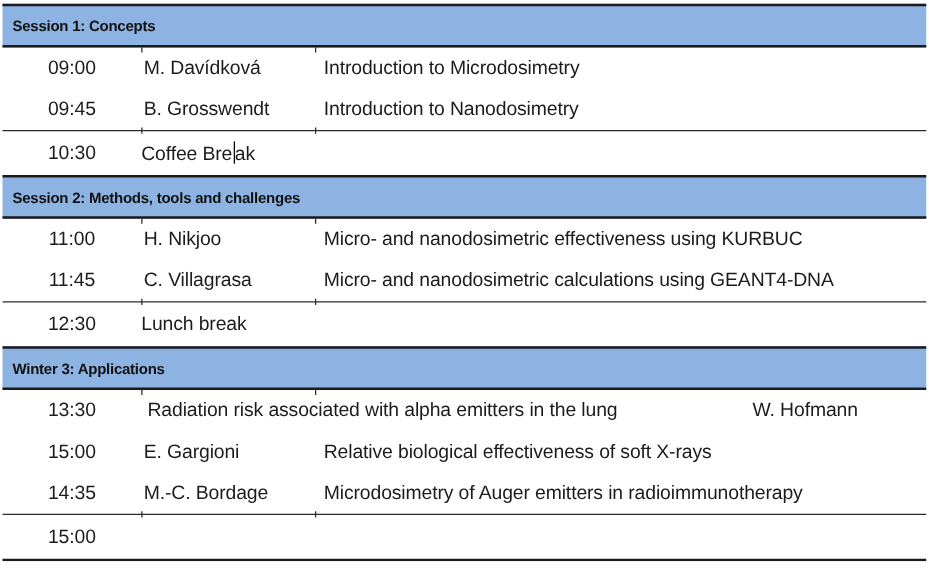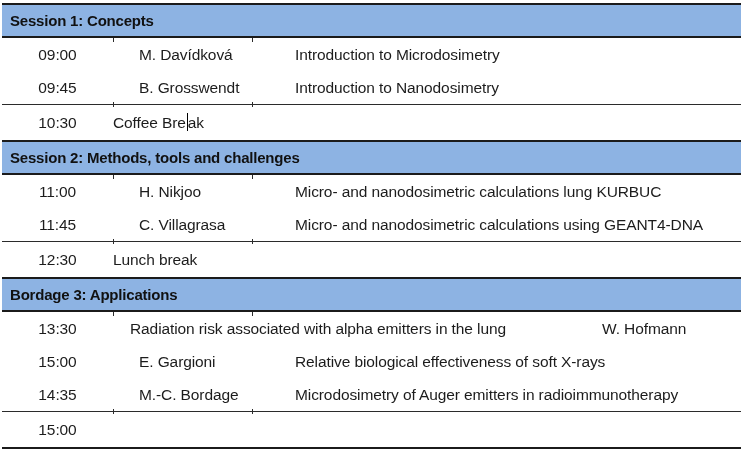--- a/index.html
+++ b/index.html
@@ -19,35 +19,35 @@
     height:31px;
     background:#8DB3E3;
     border-top:2px solid #1b1b1b;
     border-bottom:2px solid #1b1b1b;
     display:flex; align-items:center;
     padding-left:8px;
     box-sizing:content-box;
   }
   .session-title{
     font-weight:bold;
-    font-size:15px;
+    font-size:12px;
     letter-spacing:-0.2px;
     color:#111111;
   }
   .row{
     display:flex; align-items:center;
     font-size:15.5px;
     letter-spacing:-0.1px;
   }
   .row.talk{ height:33px; }
   .row.break{ height:35px; }
   .cell{ overflow:hidden; white-space:nowrap; }
   .time{ width:111px; text-align:center; flex:0 0 auto; }
-  .speaker{ width:139px; flex:0 0 auto; padding-left:2px;margin-left:24px; }
-  .topic{ flex:1 1 auto; padding-left:5px;margin-left:12px; }
+  .speaker{ width:139px; flex:0 0 auto; padding-left:2px; }
+  .topic{ flex:1 1 auto; padding-left:5px; }
   .break-label{ flex:1 1 auto; }
   .rule{
     position:relative;
     height:1px;
     background:#2b2b2b;
   }
   .tick{
     position:absolute;
     width:1px; height:5px;
     background:#2b2b2b;
@@ -94,38 +94,38 @@
   </div>
 
   <div class="session-bar">
     <span class="session-title">Session 2: Methods, tools and challenges</span>
     <span class="tick t1"></span>
     <span class="tick t2"></span>
   </div>
   <div class="row talk">
     <div class="cell time">11:00</div>
     <div class="cell speaker">H. Nikjoo</div>
-    <div class="cell topic">Micro- and nanodosimetric calculations lung KURBUC</div>
+    <div class="cell topic">Micro- and nanodosimetric effectiveness using KURBUC</div>
   </div>
   <div class="row talk">
     <div class="cell time">11:45</div>
     <div class="cell speaker">C. Villagrasa</div>
     <div class="cell topic">Micro- and nanodosimetric calculations using GEANT4-DNA</div>
   </div>
   <div class="rule">
     <span class="tick t1"></span>
     <span class="tick t2"></span>
   </div>
   <div class="row break">
     <div class="cell time">12:30</div>
     <div class="cell break-label">Lunch break</div>
   </div>
 
   <div class="session-bar">
-    <span class="session-title">Bordage 3: Applications</span>
+    <span class="session-title">Winter 3: Applications</span>
     <span class="tick t1"></span>
     <span class="tick t2"></span>
   </div>
   <div class="row talk">
     <div class="cell time">13:30</div>
     <div class="cell topic">Radiation risk associated with alpha emitters in the lung</div>
     <div class="cell speaker">W. Hofmann</div>
   </div>
   <div class="row talk">
     <div class="cell time">15:00</div>

